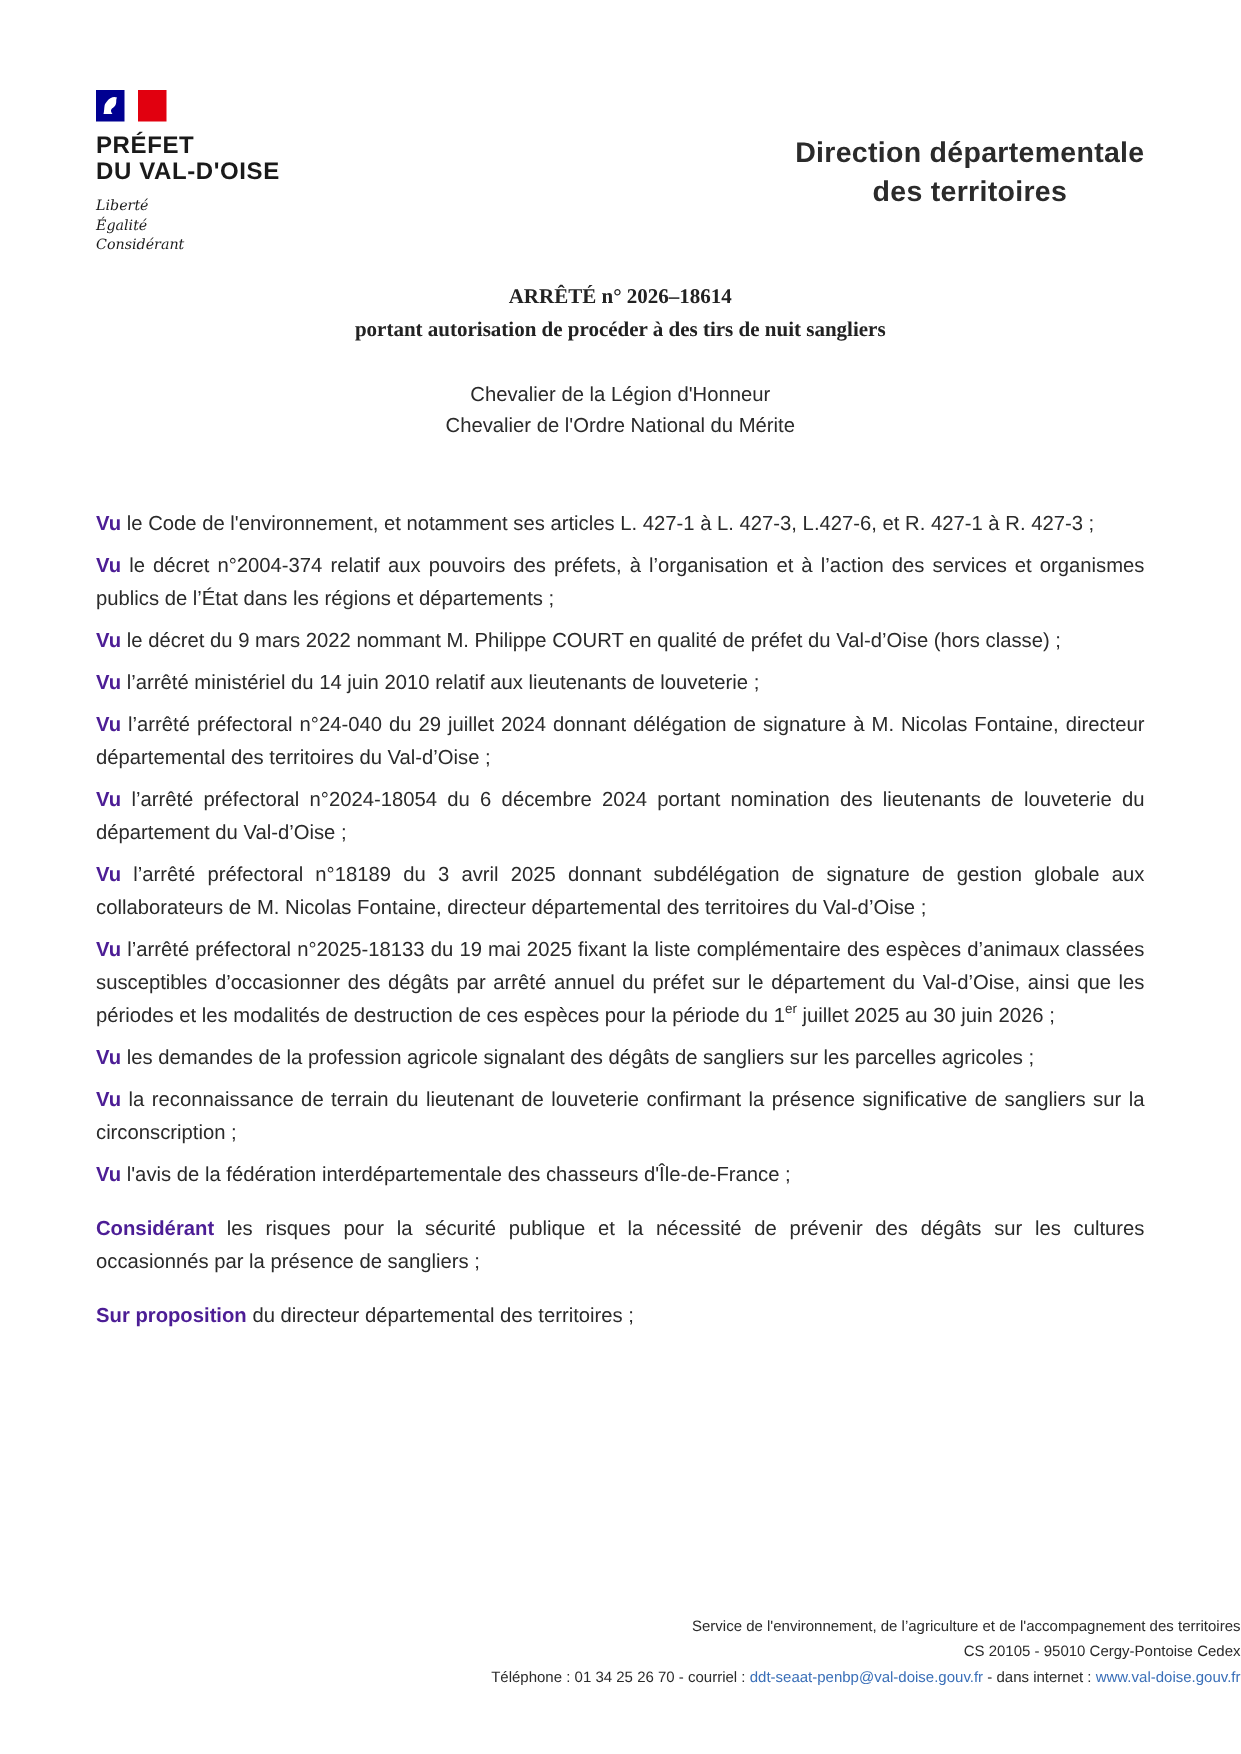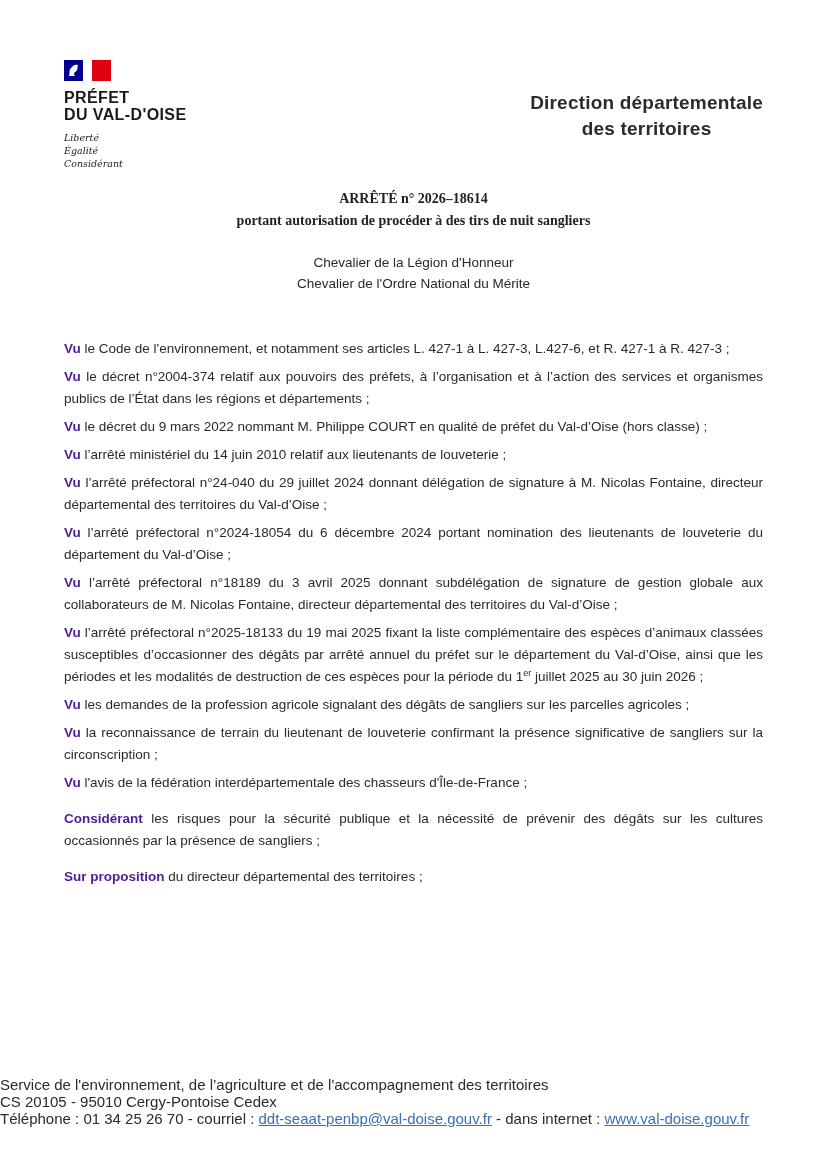--- a/index.html
+++ b/index.html
@@ -31,22 +31,22 @@
   .preamble .honors{margin-top:20px;line-height:21px;}
 
   
   .doc-body{margin-top:44px;font-size:13.5px;line-height:22px;text-align:justify;color:#2a2a2a;}
   .para{margin:0 0 6px 0;}
   .para.gap{margin-top:14px;}
   .para b{font-weight:bold;color:#4c1d95;}
   .para sup{font-size:9px;line-height:0;vertical-align:super;}
 
   
-  .footer{position:absolute;left:0;right:0;bottom:42px;text-align:left;font-size:15px;line-height:17px;color:#2a2a2a;}
-  .footer a{color:#3a6fb8;text-decoration:underline;cursor:pointer;}
+  .footer{position:absolute;left:0;right:0;bottom:42px;text-align:right;font-size:10px;line-height:17px;color:#2a2a2a;}
+  .footer a{color:#3a6fb8;cursor:pointer;}
 </style>
 </head>
 <body>
 
 <div class="page">
 
   <div class="header">
     <div class="logo-block">
       <div class="flag">
         <div class="blue">

